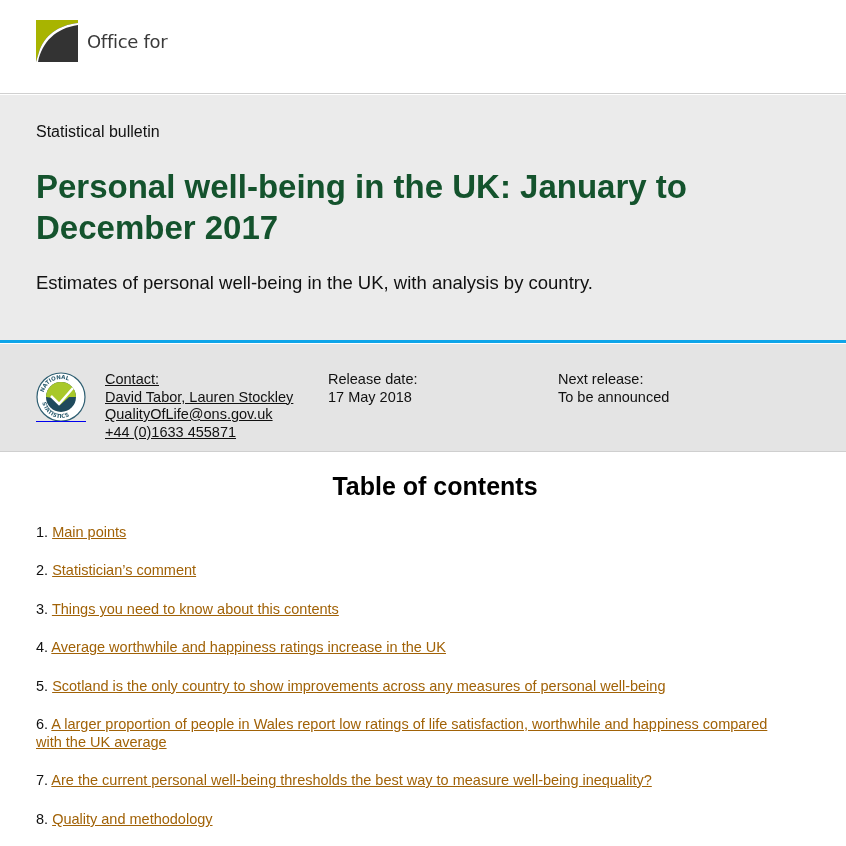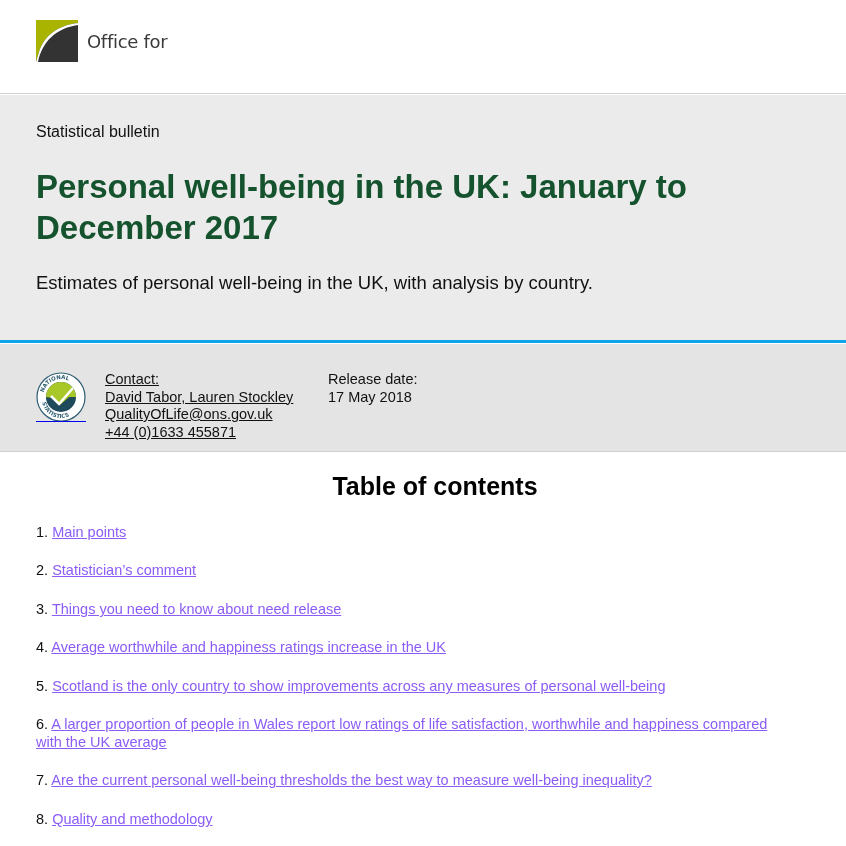--- a/index.html
+++ b/index.html
@@ -23,21 +23,21 @@
     .ns-underline { position: absolute; left: 36px; top: 77px; width: 50px; height: 1px; background: #0000ee; }
     .meta-col { position: absolute; top: 27px; font-size: 14.5px; line-height: 17.5px; color: #111; }
     .meta-col span { display: block; }
     .col-contact { left: 105px; text-decoration: underline; }
     .col-release { left: 328px; }
     .col-next { left: 558px; }
 
     .toc-title { position: absolute; left: 0; top: 472px; width: 870px; text-align: center; font-size: 25px; font-weight: bold; color: #000; }
     .toc { position: absolute; left: 36px; top: 523px; width: 760px; list-style: none; }
     .toc li { font-size: 14.5px; line-height: 18px; position: absolute; left: 0; width: 740px; color: #111; }
-    .toc a { color: #8b5cf6; text-decoration: underline; }
+    .toc a { color: #a16207; text-decoration: underline; }
   </style>
 </head>
 <body>
 
 <div class="logo-bar">
   <div class="logo">
     <svg class="logo-mark" viewBox="0 0 42 42">
       <rect x="0" y="0" width="42" height="42" fill="#333333"></rect>
       <path d="M0 0 L42 0 L42 3 C22 5 8 16 3 32 L0 42 Z" fill="#a8b400"></path>
       <path d="M42 3 C22 5 8 16 3 32 L0 42 L2 42 C6 22 20 8 42 5 Z" fill="#ffffff"></path>
@@ -70,26 +70,30 @@
   <div class="meta-col col-contact">
     <span>Contact:</span>
     <span>David Tabor, Lauren Stockley</span>
     <span>QualityOfLife@ons.gov.uk</span>
     <span>+44 (0)1633 455871</span>
   </div>
   <div class="meta-col col-release">
     <span>Release date:</span>
     <span>17 May 2018</span>
   </div>
+  <div class="meta-col col-next">
+    <span>Next release:</span>
+    <span>To be announced</span>
+  </div>
 </div>
 
 <h2 class="toc-title">Table of contents</h2>
 
 <ul class="toc">
   <li style="top:0px"><span>1.</span> <a href="#">Main points</a></li>
   <li style="top:38px"><span>2.</span> <a href="#">Statistician’s comment</a></li>
-  <li style="top:77px"><span>3.</span> <a href="#">Things you need to know about need release</a></li>
+  <li style="top:77px"><span>3.</span> <a href="#">Things you need to know about this contents</a></li>
   <li style="top:115px"><span>4.</span> <a href="#">Average worthwhile and happiness ratings increase in the UK</a></li>
   <li style="top:154px"><span>5.</span> <a href="#">Scotland is the only country to show improvements across any measures of personal well-being</a></li>
   <li style="top:192px"><span>6.</span> <a href="#">A larger proportion of people in Wales report low ratings of life satisfaction, worthwhile and happiness compared with the UK average</a></li>
   <li style="top:248px"><span>7.</span> <a href="#">Are the current personal well-being thresholds the best way to measure well-being inequality?</a></li>
   <li style="top:287px"><span>8.</span> <a href="#">Quality and methodology</a></li>
 </ul>
 
 </body></html>

